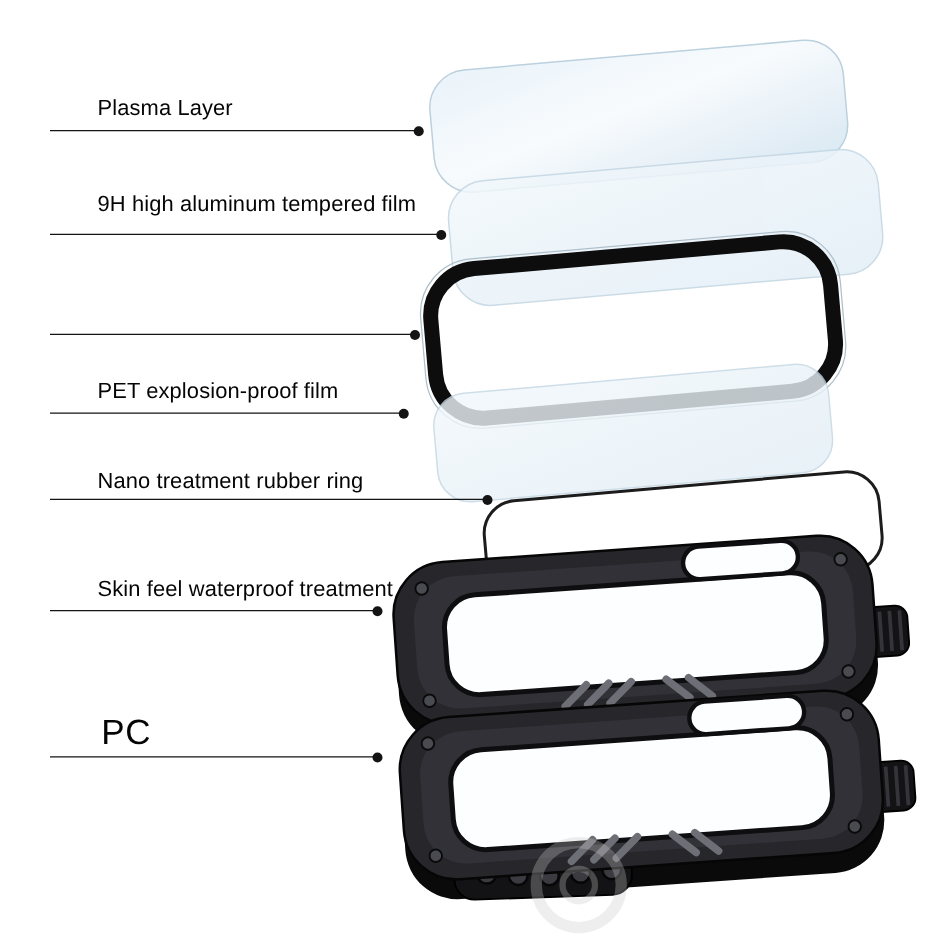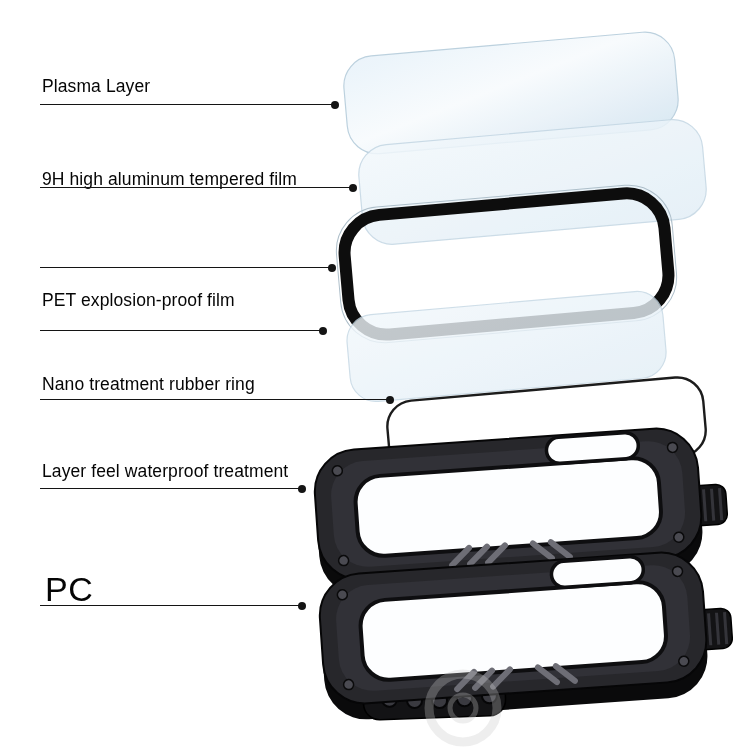--- a/index.html
+++ b/index.html
@@ -3,23 +3,23 @@
 <meta charset="utf-8">
 <style>
   html,body{margin:0;padding:0;background:#ffffff;}
   .stage{
     position:relative;width:750px;height:750px;background:#ffffff;
     overflow:hidden;font-family:"Liberation Sans",sans-serif;
   }
   .diagram-svg{position:absolute;left:0;top:0;}
   .label{
     position:absolute;color:#050505;font-size:17.5px;
-    white-space:nowrap;letter-spacing:0.1px;
+    white-space:nowrap;letter-spacing:0.1px;margin-left:36px;
   }
-  .label-pc{font-size:34px;letter-spacing:0.5px;}
+  .label-pc{font-size:28px;letter-spacing:0.5px;}
   .leader{position:absolute;height:0;border-bottom:1.6px solid #141414;}
   .leader::after{
     content:"";position:absolute;right:-4px;top:-3.2px;
     width:8px;height:8px;border-radius:50%;background:#141414;
   }
 </style>
 </head>
 <body>
 
 <div class="stage">
@@ -98,30 +98,30 @@
 
     <g opacity="0.3">
       <circle cx="463" cy="708" r="34" fill="none" stroke="#c9c9c9" stroke-width="9"></circle>
       <circle cx="463" cy="708" r="13" fill="none" stroke="#c9c9c9" stroke-width="5"></circle>
     </g>
   </svg>
 
   <div class="label" style="left:42px;top:76px">Plasma Layer</div>
   <div class="leader" style="left:40px;top:104px;width:295px"></div>
 
-  <div class="label" style="left:42px;top:169px">9H high aluminum tempered film</div>
+  <div class="label" style="left:42px;top:153px">9H high aluminum tempered film</div>
   <div class="leader" style="left:40px;top:187px;width:313px"></div>
 
   <div class="leader" style="left:40px;top:267px;width:292px"></div>
 
-  <div class="label" style="left:42px;top:290px">PET explosion-proof film</div>
+  <div class="label" style="left:42px;top:302px">PET explosion-proof film</div>
   <div class="leader" style="left:40px;top:330px;width:283px"></div>
 
   <div class="label" style="left:42px;top:374px">Nano treatment rubber ring</div>
   <div class="leader" style="left:40px;top:399px;width:350px"></div>
 
-  <div class="label" style="left:42px;top:461px">Layer feel waterproof treatment</div>
+  <div class="label" style="left:42px;top:461px">Skin feel waterproof treatment</div>
   <div class="leader" style="left:40px;top:488px;width:262px"></div>
 
   <div class="label label-pc" style="left:45px;top:570px">PC</div>
   <div class="leader" style="left:40px;top:605px;width:262px"></div>
 
 </div>
 
 </body></html>

